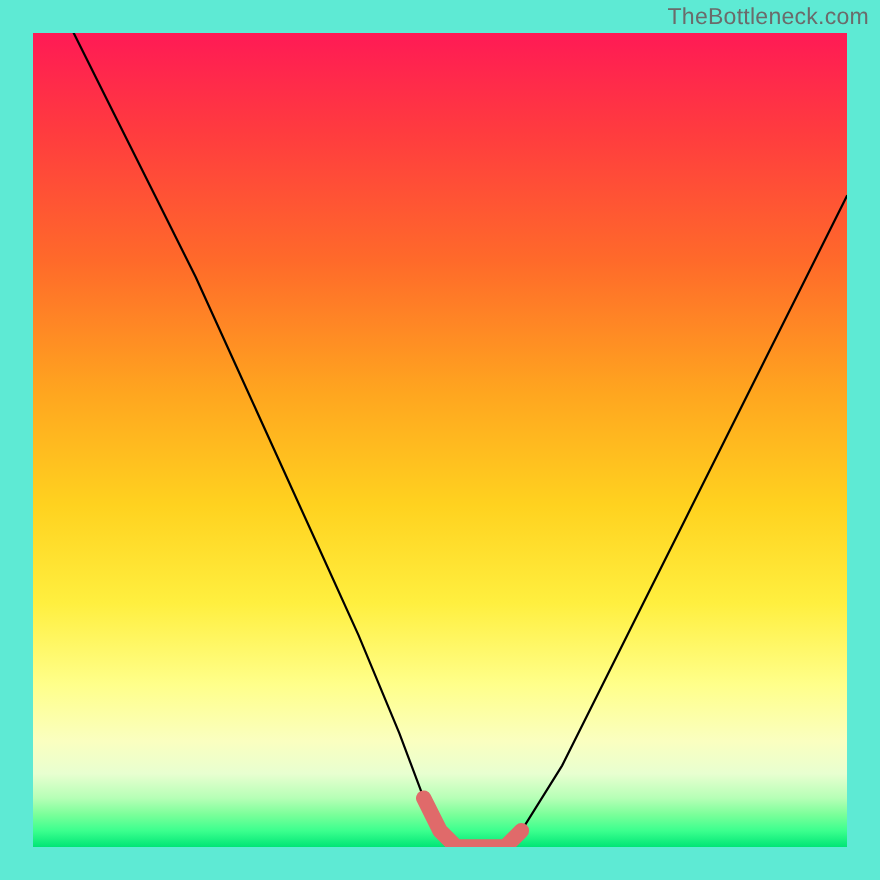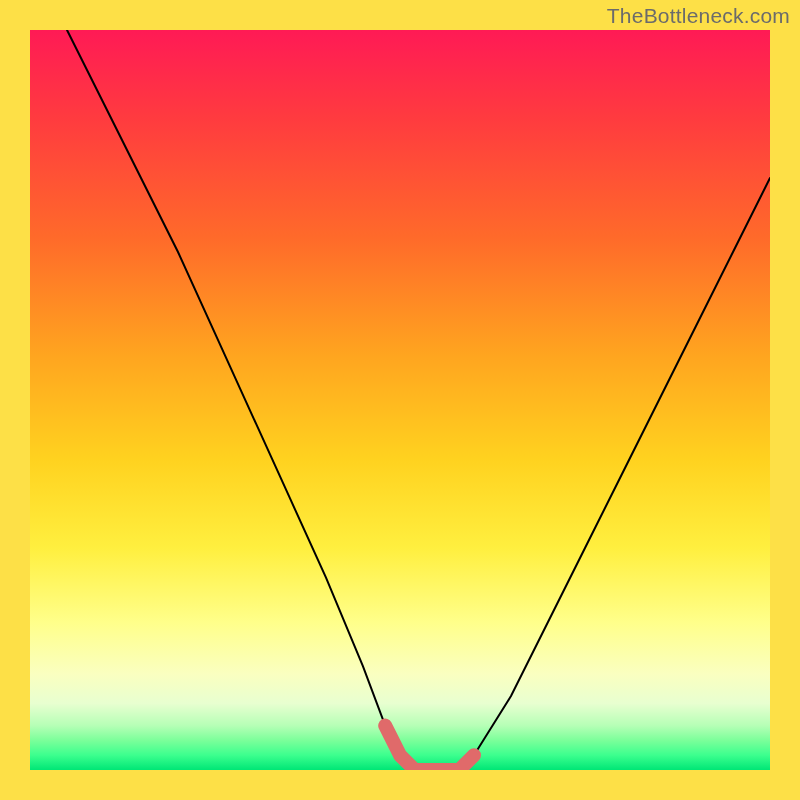--- a/index.html
+++ b/index.html
@@ -10,21 +10,21 @@
     background: #000;
     overflow: hidden;
     font-family: Arial, Helvetica, sans-serif;
   }
   .frame {
     position: absolute;
     top: 0;
     left: 0;
     width: 800px;
     height: 800px;
-    background: #fde047;
+    background: #5eead4;
   }
   .plot {
     position: absolute;
     top: 30px;
     left: 30px;
     width: 740px;
     height: 740px;
     
     background: linear-gradient(
       to bottom,

